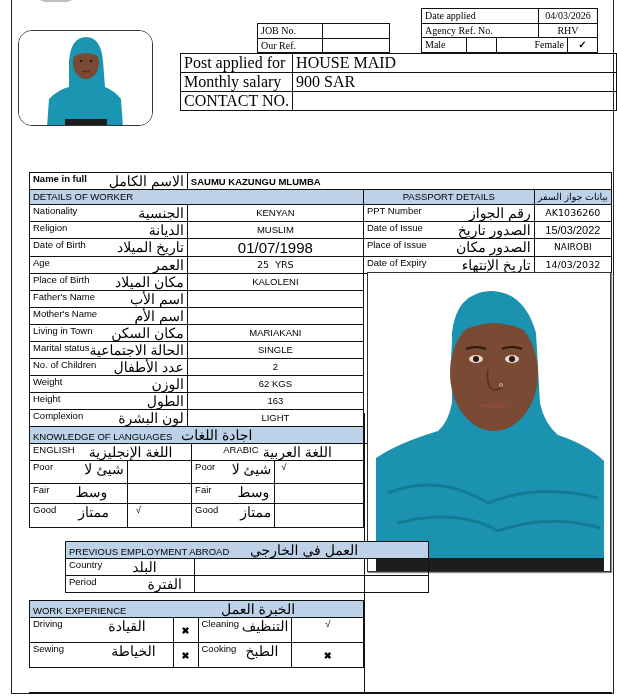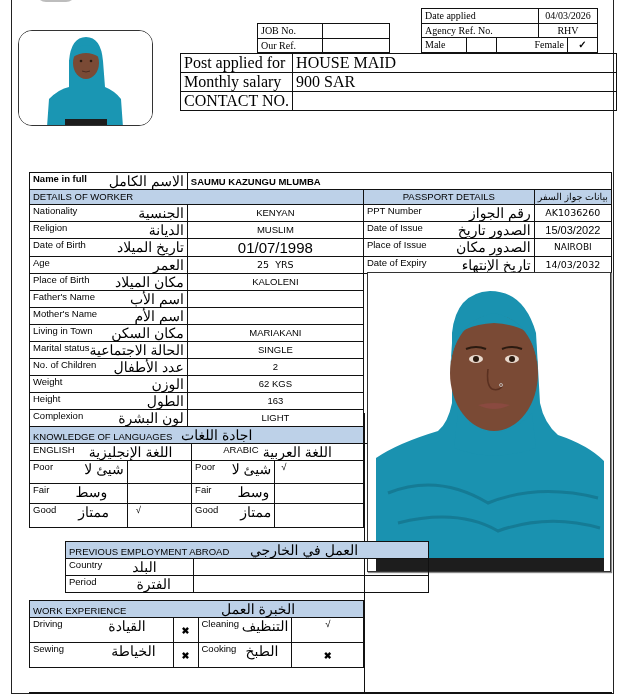--- a/index.html
+++ b/index.html
@@ -429,21 +429,21 @@
     <td>
           <div class="cellrow" style="justify-content:flex-start;gap:30px">
             <span>Country</span>
             <span class="ar">البلد</span>
           </div>
         </td>
     <td></td>
   </tr>
   <tr>
     <td>
-          <div class="cellrow" style="justify-content:flex-start;gap:40px">
+          <div class="cellrow" style="justify-content:flex-start;gap:51px">
             <span>Period</span>
             <span class="ar">الفترة</span>
           </div>
         </td>
     <td></td>
   </tr>
 </tbody>
   </table>
 
 <table class="work-block">

